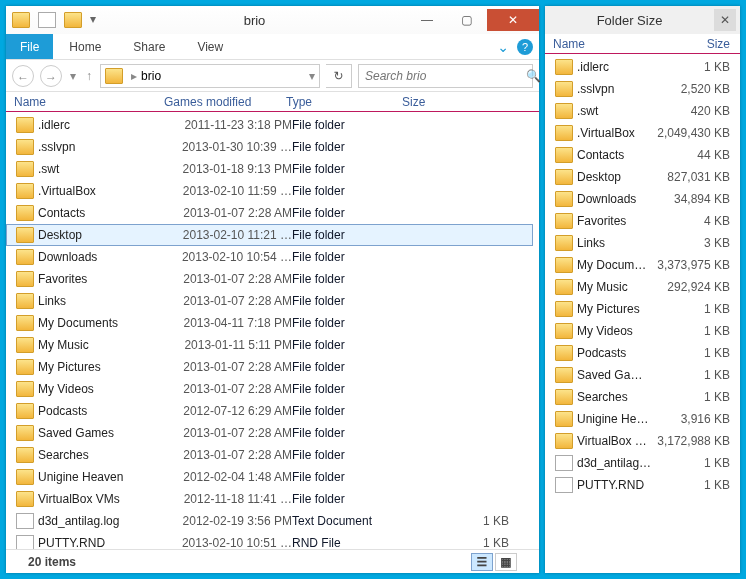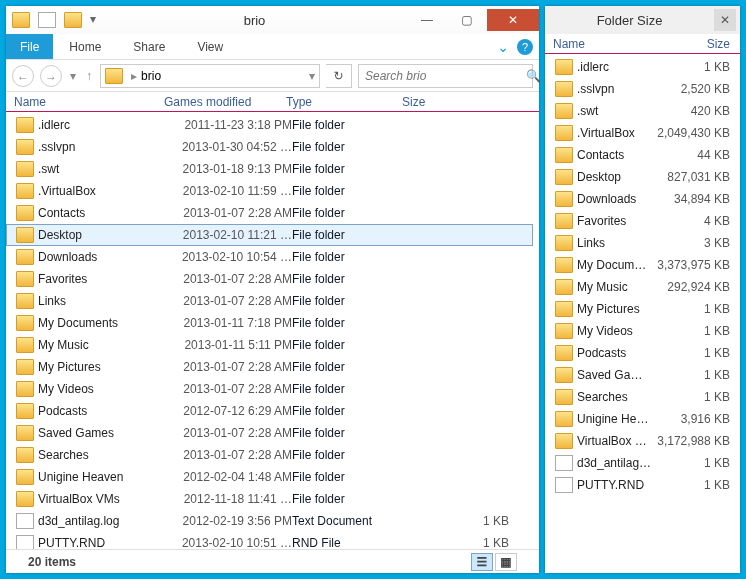--- a/index.html
+++ b/index.html
@@ -120,21 +120,21 @@
       <div class="row">
         <span class="icn folder"></span>
         <span class="r-name">.idlerc</span>
         <span class="r-date">2011-11-23 3:18 PM</span>
         <span class="r-type">File folder</span>
         <span class="r-size"></span>
       </div>
       <div class="row">
         <span class="icn folder"></span>
         <span class="r-name">.sslvpn</span>
-        <span class="r-date">2013-01-30 04:52 …</span>
+        <span class="r-date">2013-01-30 10:39 …</span>
         <span class="r-type">File folder</span>
         <span class="r-size"></span>
       </div>
       <div class="row">
         <span class="icn folder"></span>
         <span class="r-name">.swt</span>
         <span class="r-date">2013-01-18 9:13 PM</span>
         <span class="r-type">File folder</span>
         <span class="r-size"></span>
       </div>
@@ -176,21 +176,21 @@
       <div class="row">
         <span class="icn folder"></span>
         <span class="r-name">Links</span>
         <span class="r-date">2013-01-07 2:28 AM</span>
         <span class="r-type">File folder</span>
         <span class="r-size"></span>
       </div>
       <div class="row">
         <span class="icn folder"></span>
         <span class="r-name">My Documents</span>
-        <span class="r-date">2013-01-11 7:18 PM</span>
+        <span class="r-date">2013-04-11 7:18 PM</span>
         <span class="r-type">File folder</span>
         <span class="r-size"></span>
       </div>
       <div class="row">
         <span class="icn folder"></span>
         <span class="r-name">My Music</span>
         <span class="r-date">2013-01-11 5:11 PM</span>
         <span class="r-type">File folder</span>
         <span class="r-size"></span>
       </div>

